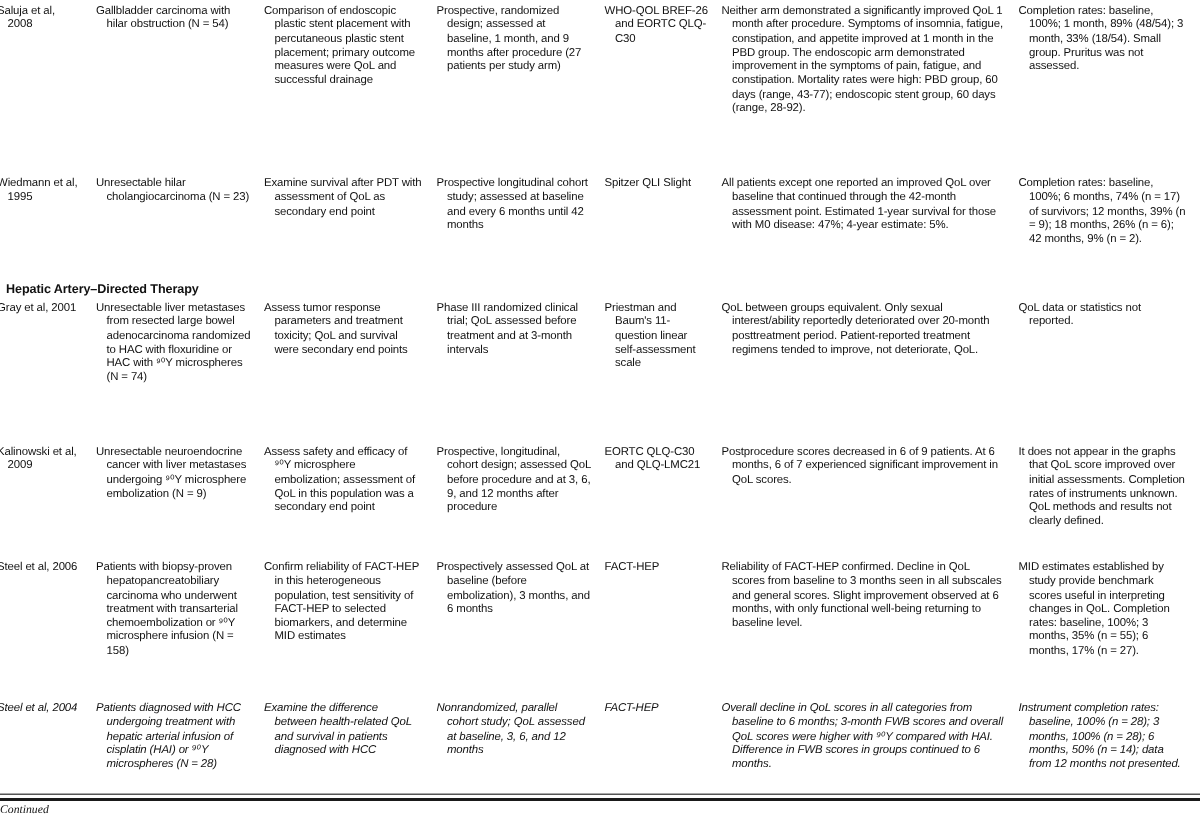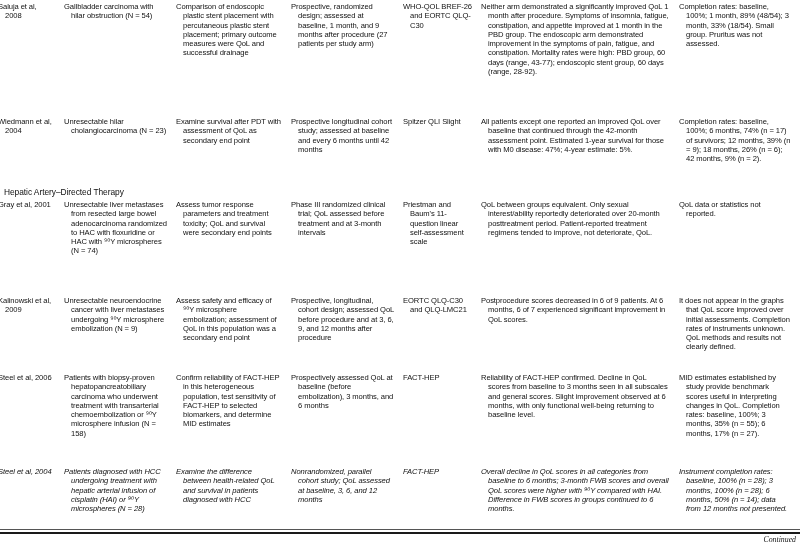--- a/index.html
+++ b/index.html
@@ -37,43 +37,43 @@
     text-indent: -7px;
   }
   tr.rh1 { height: 115px; }
   tr.rh2 { height: 67px; }
   tr.rhsec { height: 16px; }
   tr.rh3 { height: 96px; padding-left: 16px; }
   tr.rh4 { height: 77px; }
   tr.rh5 { height: 94px; }
   tr.rh6 { height: 62px; font-style: italic; }
   td.section {
-    font-weight: normal;
+    font-weight: bold;
     font-size: 8.4px;
     vertical-align: bottom;
     padding-bottom: 3px;
     padding-left: 4px;
     letter-spacing: -0.05px;
   }
   .rule-thin {
     height: 1px;
     background: #555555;
     width: 800px;
   }
   .rule-thick {
     height: 2px;
     background: #1a1a1a;
     width: 800px;
     margin-top: 2px;
   }
   .continued {
-    text-align: right;
+    text-align: left;
     font-style: italic;
     font-size: 7.8px;
-    padding-right: 4px;
+    padding-right: 16px;
     margin-top: 1px;
     font-family: "Liberation Serif", "DejaVu Serif", serif;
     letter-spacing: 0;
   }
 </style>
 </head>
 <body>
 
 <div id="page">
   <table class="studies">
@@ -90,21 +90,21 @@
       <tr class="rh1">
         <td class="c-study hang">Saluja et al, 2008</td>
         <td class="hang">Gallbladder carcinoma with hilar obstruction (N = 54)</td>
         <td class="hang">Comparison of endoscopic plastic stent placement with percutaneous plastic stent placement; primary outcome measures were QoL and successful drainage</td>
         <td class="hang">Prospective, randomized design; assessed at baseline, 1 month, and 9 months after procedure (27 patients per study arm)</td>
         <td class="hang">WHO-QOL BREF-26 and EORTC QLQ-C30</td>
         <td class="hang">Neither arm demonstrated a significantly improved QoL 1 month after procedure. Symptoms of insomnia, fatigue, constipation, and appetite improved at 1 month in the PBD group. The endoscopic arm demonstrated improvement in the symptoms of pain, fatigue, and constipation. Mortality rates were high: PBD group, 60 days (range, 43-77); endoscopic stent group, 60 days (range, 28-92).</td>
         <td class="hang">Completion rates: baseline, 100%; 1 month, 89% (48/54); 3 month, 33% (18/54). Small group. Pruritus was not assessed.</td>
       </tr>
       <tr class="rh2">
-        <td class="c-study hang">Wiedmann et al, 2004</td>
+        <td class="c-study hang">Wiedmann et al, 1995</td>
         <td class="hang">Unresectable hilar cholangiocarcinoma (N = 23)</td>
         <td class="hang">Examine survival after PDT with assessment of QoL as secondary end point</td>
         <td class="hang">Prospective longitudinal cohort study; assessed at baseline and every 6 months until 42 months</td>
         <td class="hang">Spitzer QLI Slight</td>
         <td class="hang">All patients except one reported an improved QoL over baseline that continued through the 42-month assessment point. Estimated 1-year survival for those with M0 disease: 47%; 4-year estimate: 5%.</td>
         <td class="hang">Completion rates: baseline, 100%; 6 months, 74% (n = 17) of survivors; 12 months, 39% (n = 9); 18 months, 26% (n = 6); 42 months, 9% (n = 2).</td>
       </tr>
       <tr class="rhsec">
         <td class="section" colspan="7">Hepatic Artery–Directed Therapy</td>
       </tr>

